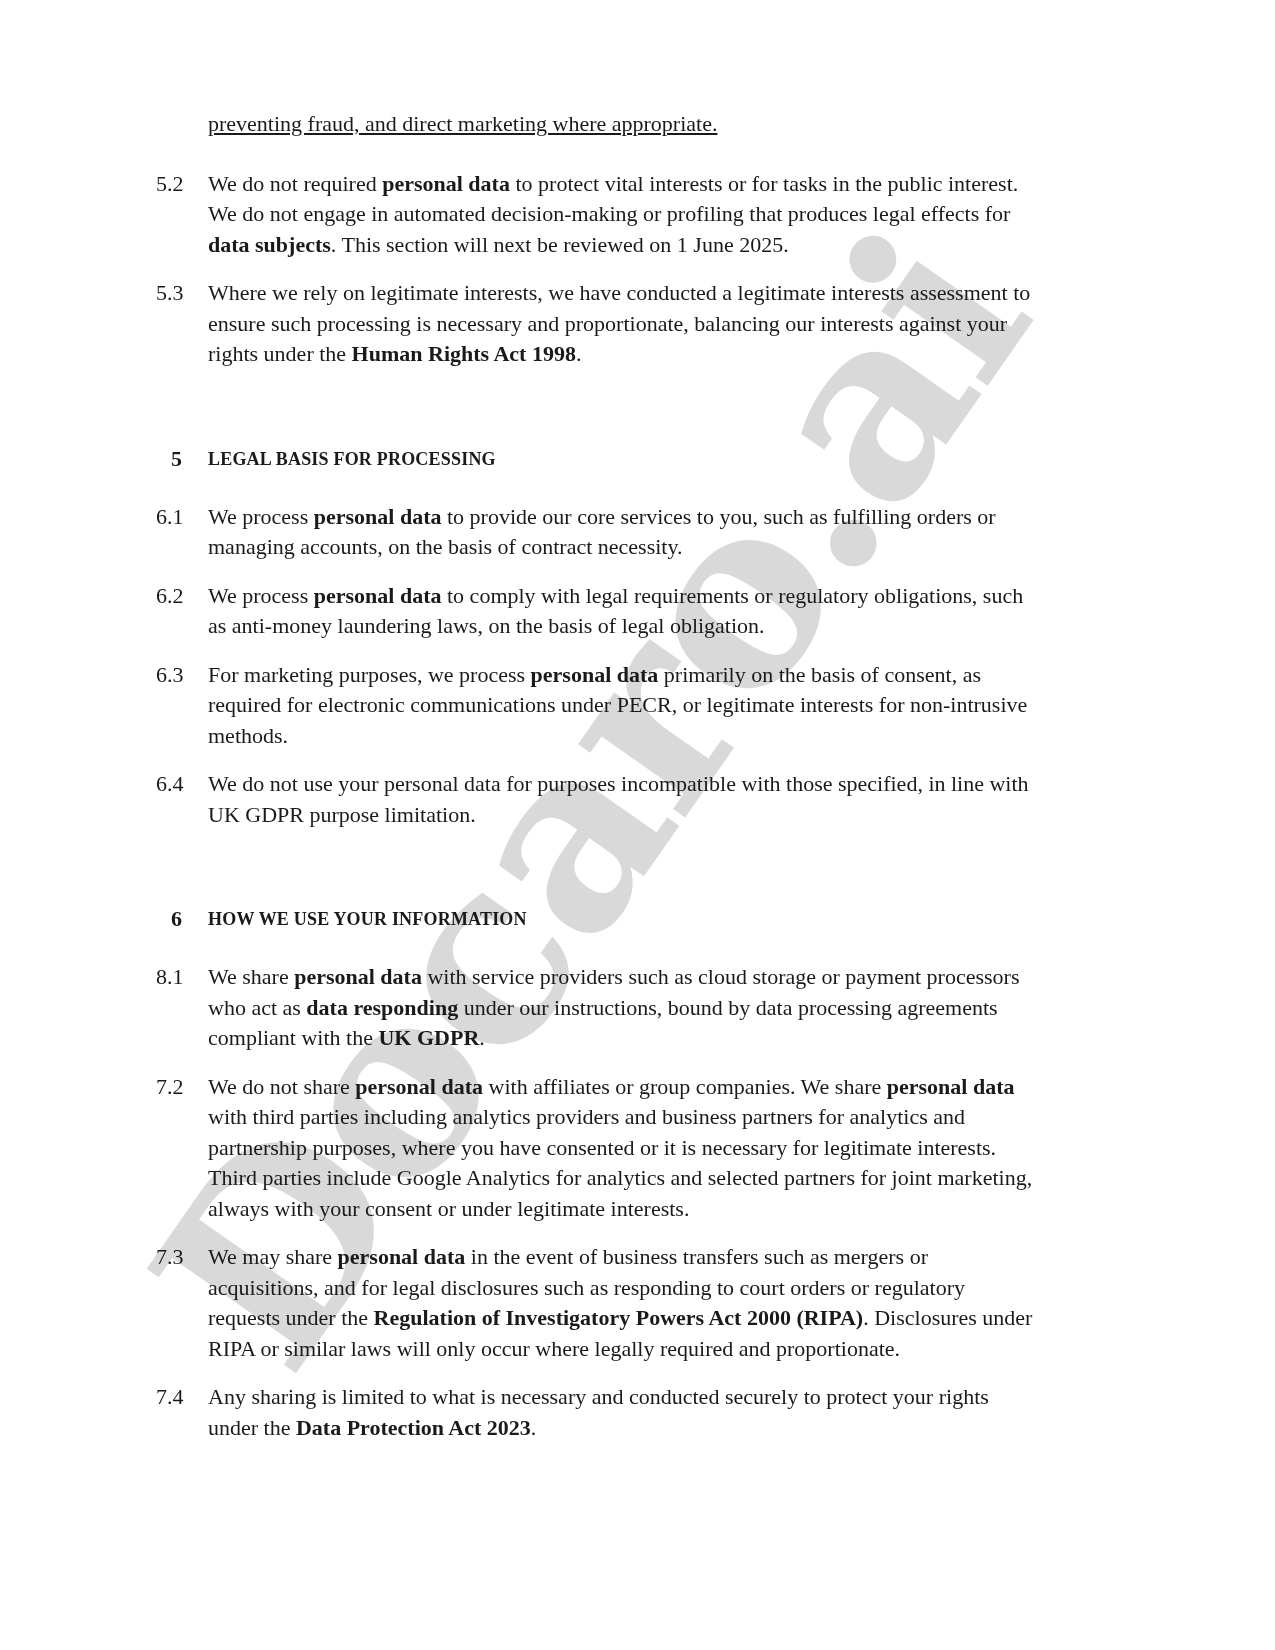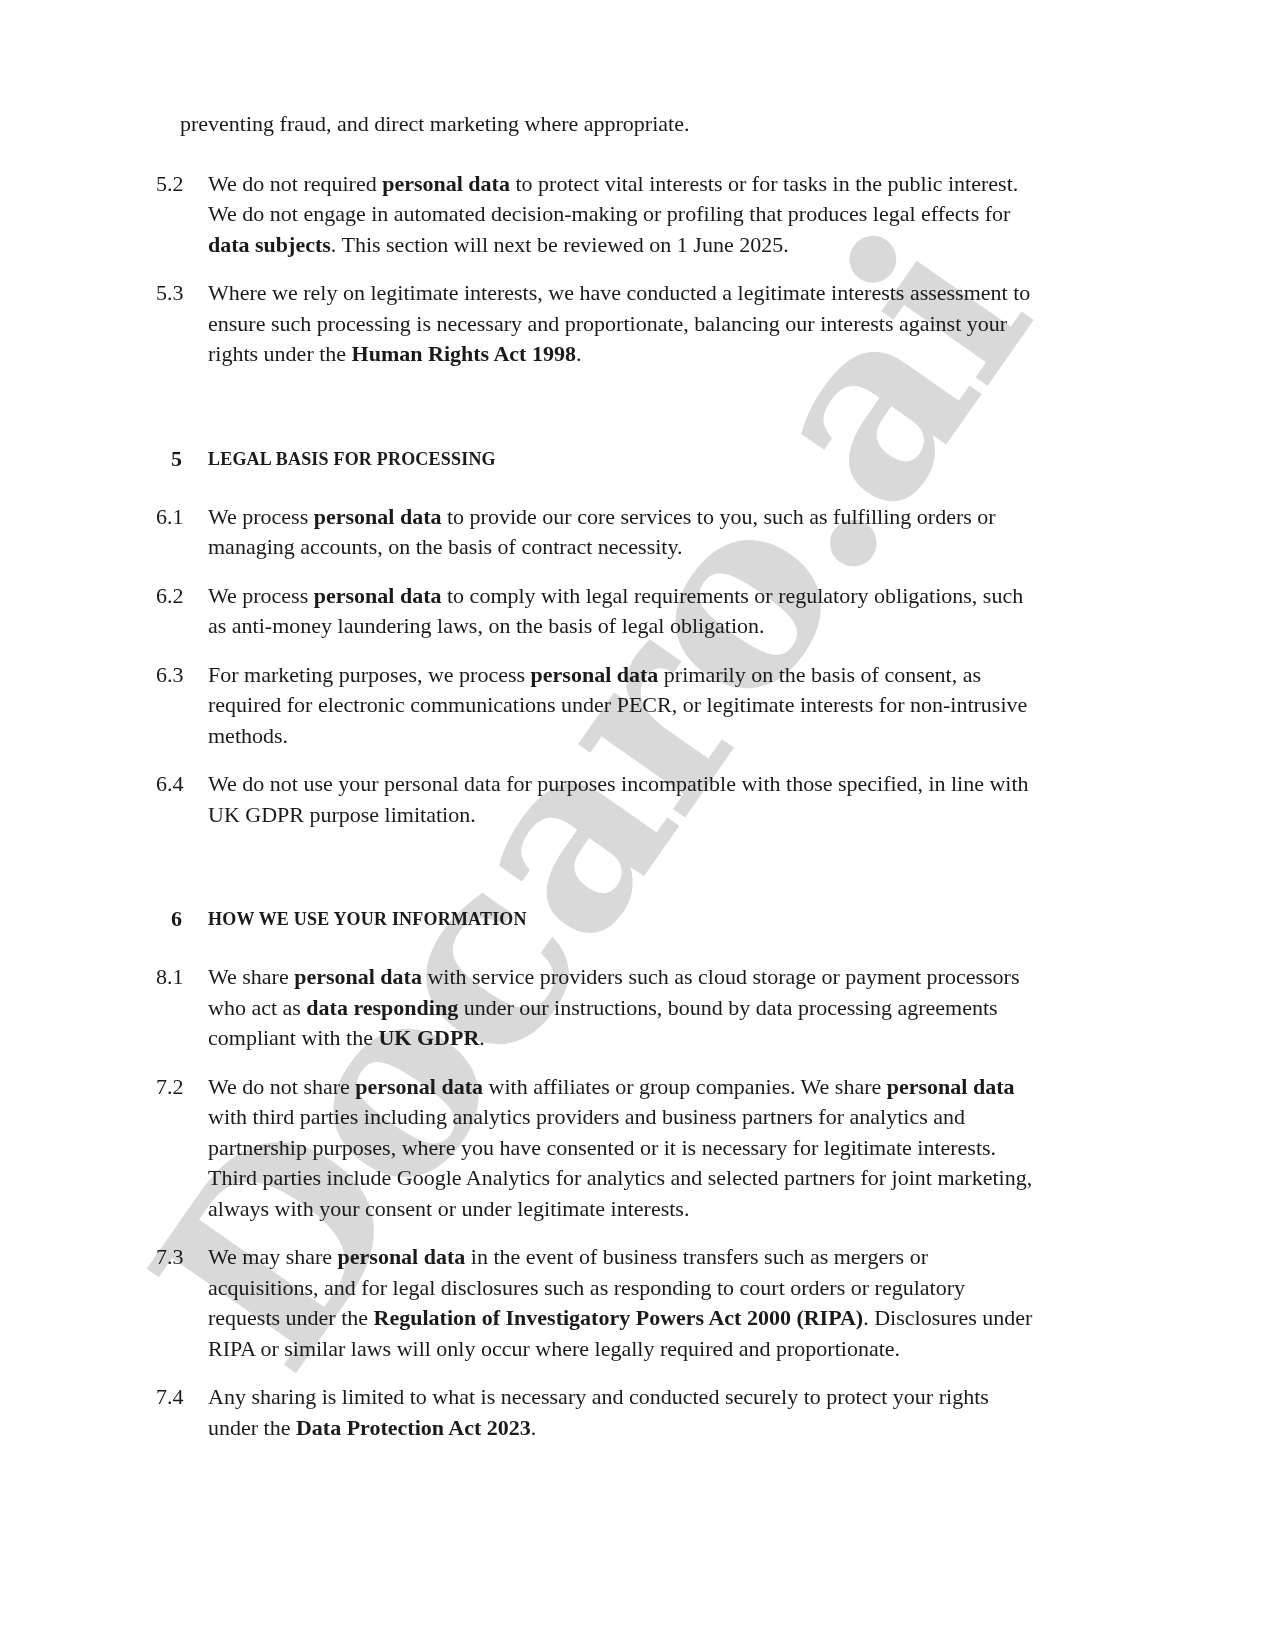--- a/index.html
+++ b/index.html
@@ -44,21 +44,21 @@
   }
   .num {
     flex: 0 0 52px;
     box-sizing: border-box;
   }
   .text {
     flex: 1;
     white-space: pre-wrap;
     margin: 0;
   }
-  .continuation { margin-left: 24px; margin-bottom: 29px; }
+  .continuation { margin-left: 52px; margin-bottom: 29px; text-decoration: underline; }
   .heading { margin-top: 56px; margin-bottom: 27.5px; font-weight: bold; }
   .heading .num { padding-left: 15px; }
   .htitle {
     margin: 0;
     font-size: 18px;
     line-height: 30.5px;
     font-weight: bold;
     letter-spacing: 0.2px;
   }
   .b { font-weight: bold; margin-top: 29px; }

